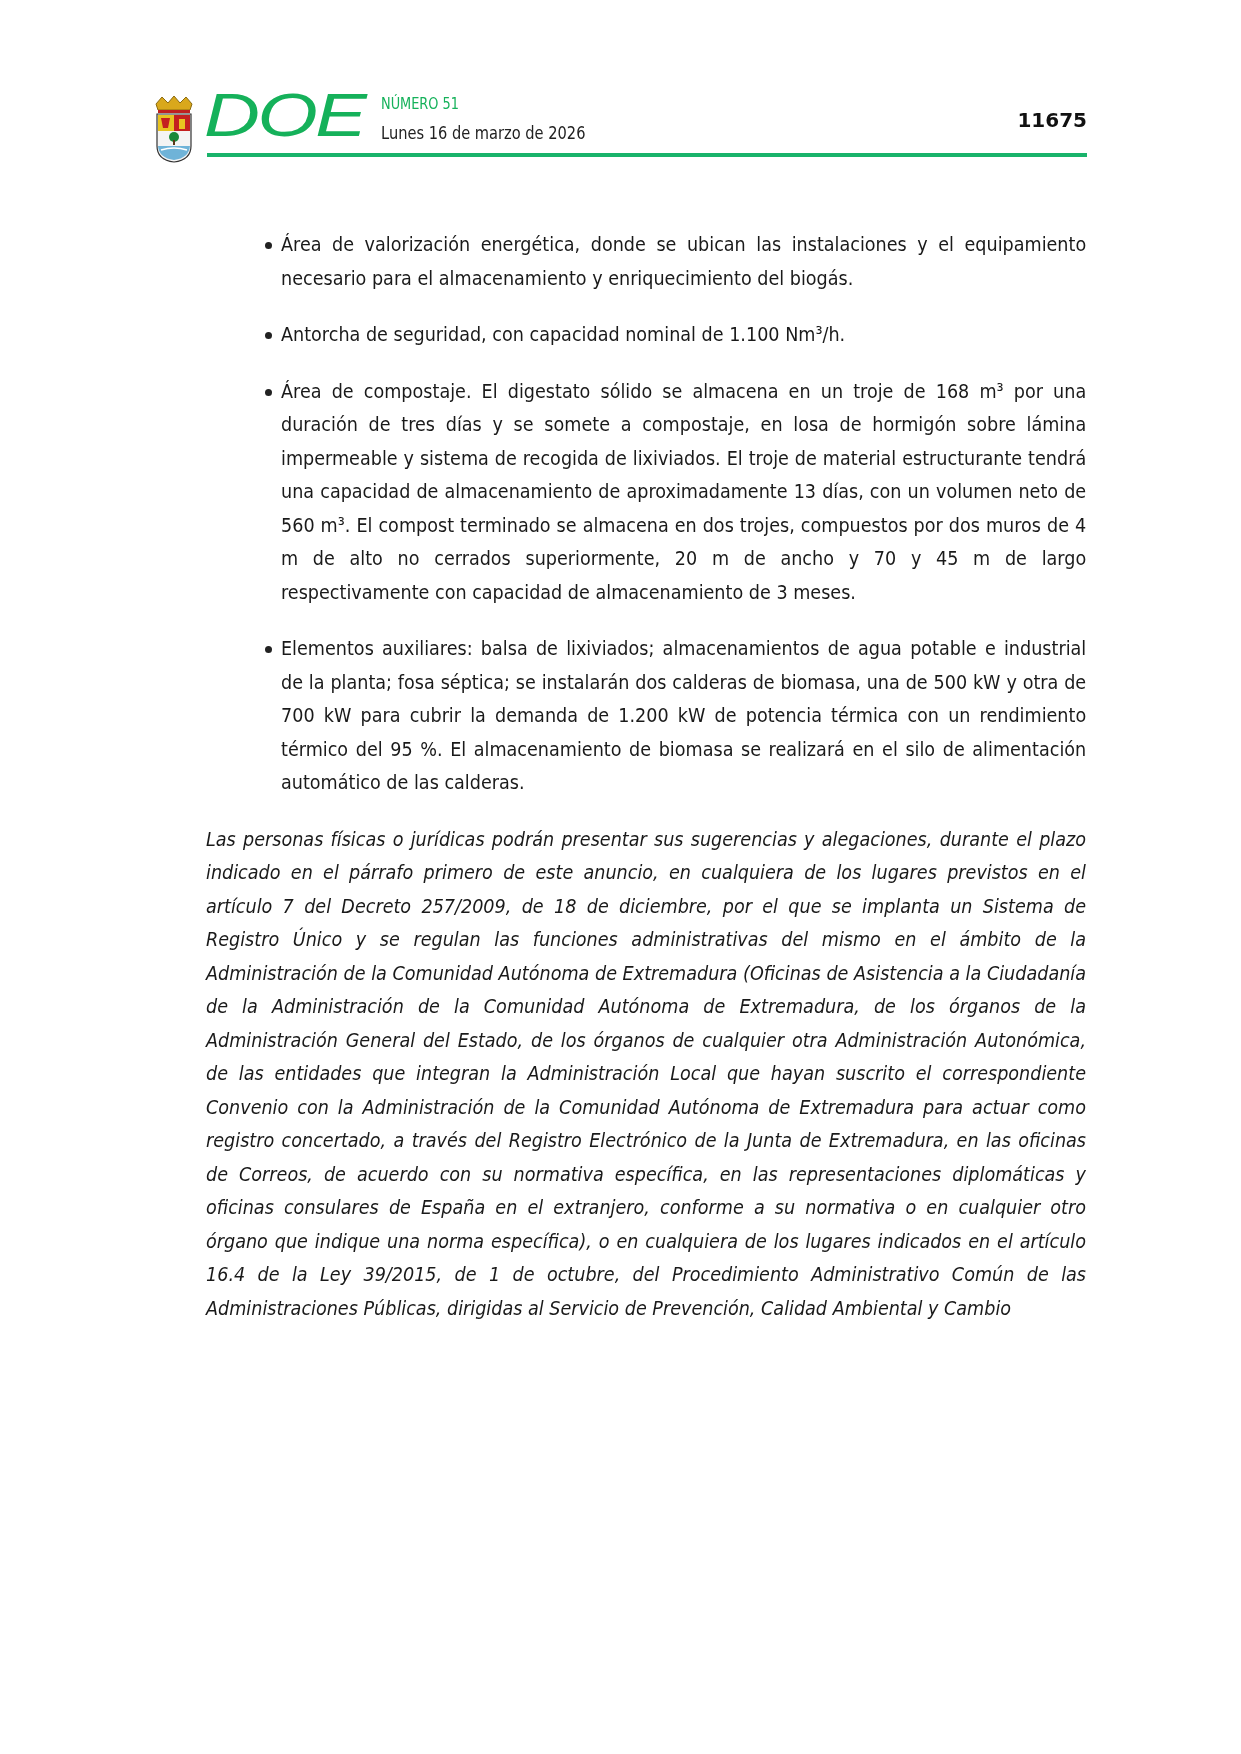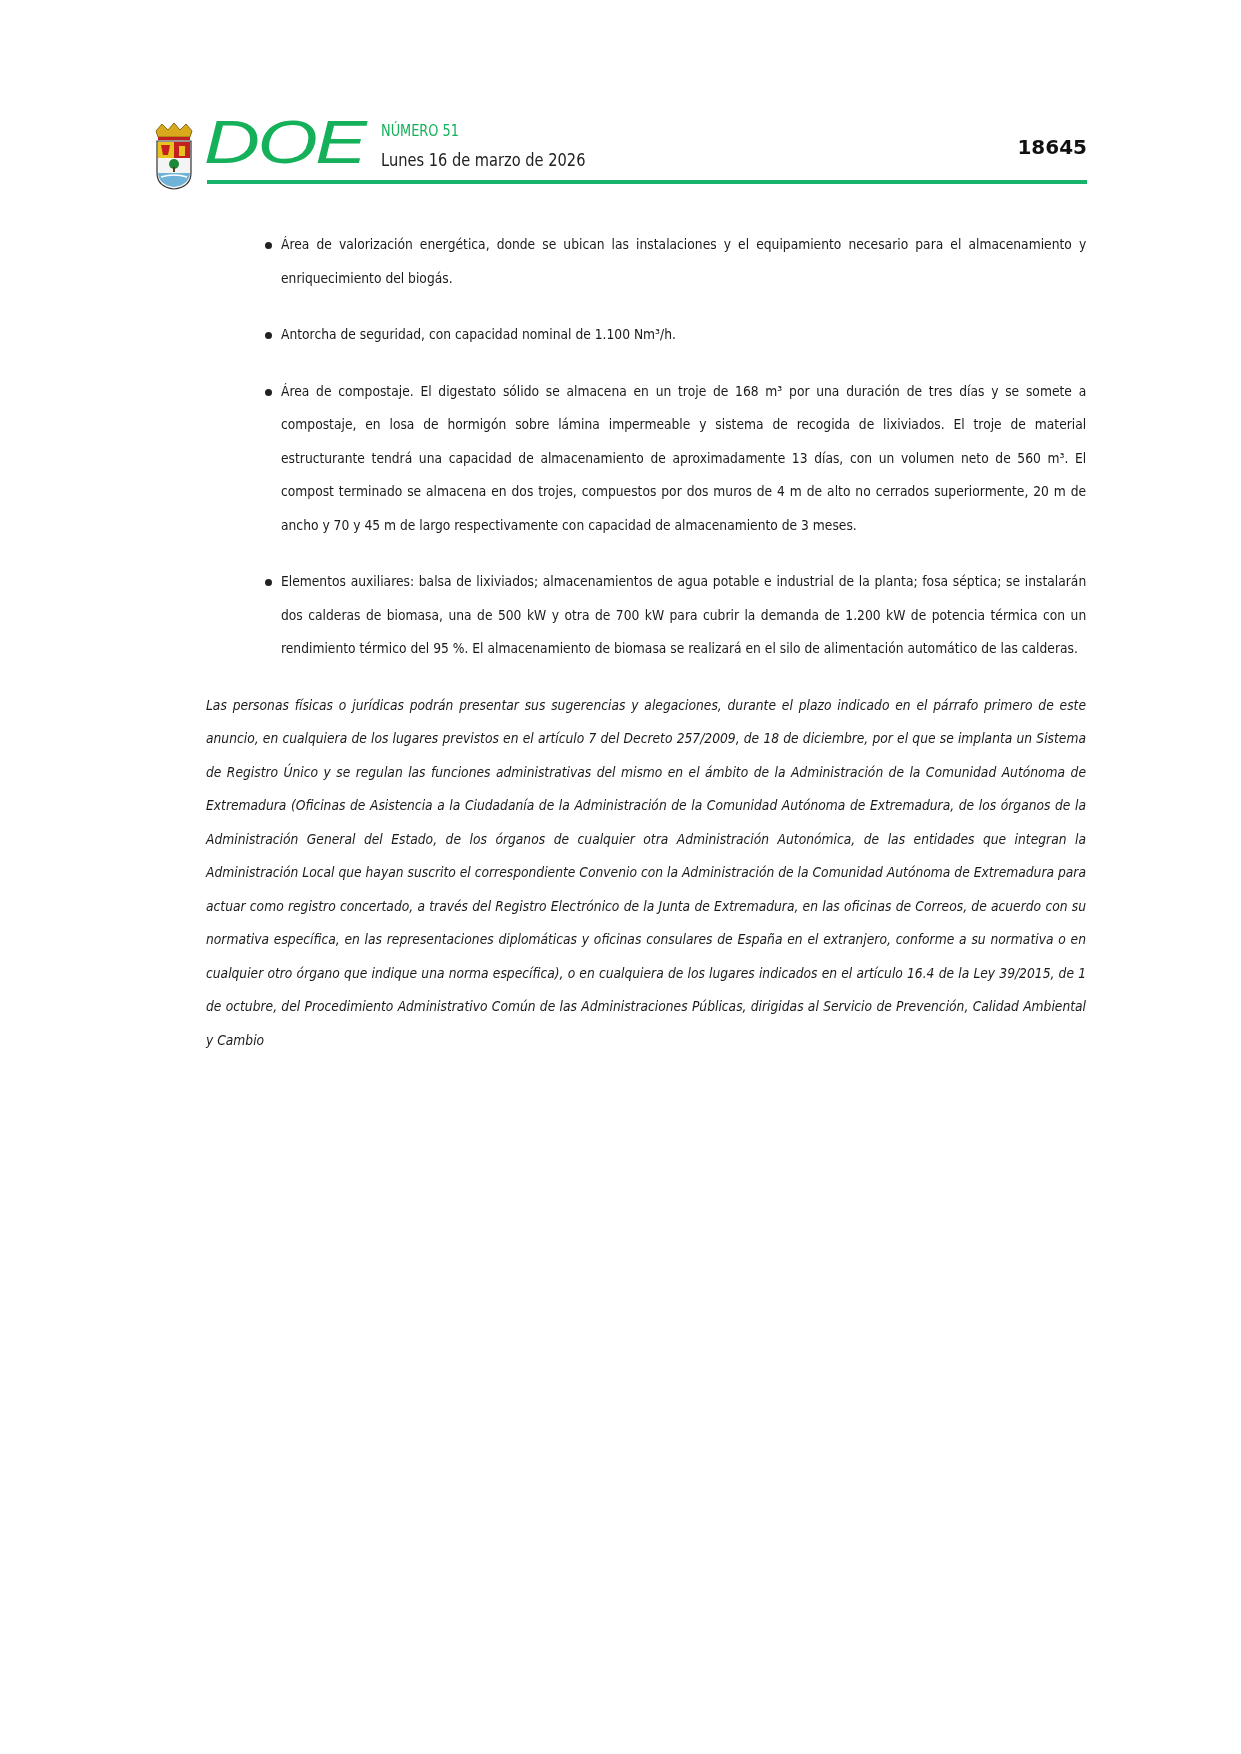--- a/index.html
+++ b/index.html
@@ -1,31 +1,31 @@
 <!DOCTYPE html>
 <html><head>
 <meta charset="utf-8">
 <style>
   html, body { margin: 0; padding: 0; background: #ffffff; }
   body { width: 1241px; height: 1754px; position: relative; overflow: hidden;
          font-family: "DejaVu Sans", sans-serif; color: #1a1a1a; }
-  .header { position: absolute; left: 0; top: 0; width: 1241px; height: 170px; margin-top: 27px; }
+  .header { position: absolute; left: 0; top: 0; width: 1241px; height: 170px; }
   .crest { position: absolute; left: 152px; top: 94px; width: 44px; height: 70px; }
   .logo { position: absolute; left: 204px; top: 84px; font-family: "Liberation Sans", sans-serif;
           font-style: italic; font-size: 62px; letter-spacing: -2px; color: #15b15a;
           font-weight: normal; line-height: 1; transform: scaleX(1.25); transform-origin: left top; }
   .issue-num { position: absolute; left: 381px; top: 95px; font-size: 15px; color: #15b15a;
                font-family: "DejaVu Sans", sans-serif; letter-spacing: 0px; transform: scaleX(0.86); transform-origin: left top; }
   .issue-date { position: absolute; left: 381px; top: 123px; font-size: 17px; color: #222;
                 transform: scaleX(0.86); transform-origin: left top; }
   .page-num { position: absolute; right: 154px; top: 108px; font-size: 20px; font-weight: bold; color: #111; }
   .rule { position: absolute; left: 207px; top: 153px; width: 880px; height: 4px; background: #19b36b; }
 
   .content { position: absolute; left: 206px; top: 228px; width: 880px;
-             font-size: 14px; line-height: 33.5px; }
+             font-size: 20px; line-height: 33.5px; }
   ul.bullets { list-style: none; margin: 0; padding: 0; }
   ul.bullets li { position: relative; padding-left: 75px; margin-bottom: 23px; }
   ul.bullets li .dot { position: absolute; left: 59px; top: 14px; width: 7px; height: 7px; border-radius: 50%; background: #222; }
   ul.bullets li .t { display: block; width: 805px; text-align: justify; }
   ul.bullets li .t span.inner { display: block; transform: scaleX(0.88); transform-origin: left top; width: 915px; text-align: justify; }
   .para { width: 880px; font-style: italic; }
   .para .inner { display: block; transform: scaleX(0.88); transform-origin: left top; width: 1000px; text-align: justify; }
 </style>
 </head>
 <body>
@@ -40,21 +40,21 @@
     <rect x="22" y="21" width="16" height="16" fill="#c42020"></rect>
     <rect x="27" y="25" width="6" height="10" fill="#e8c320"></rect>
     <circle cx="22" cy="43" r="5" fill="#1a8a3a"></circle>
     <rect x="21" y="46" width="2" height="5" fill="#5a3a1a"></rect>
     <path d="M6 52 H38 Q37 64 22 66 Q7 64 6 52 Z" fill="#6fb3d8"></path>
     <path d="M9 56 Q22 52 35 56" stroke="#fff" stroke-width="1.5" fill="none"></path>
   </svg>
   <div class="logo">DOE</div>
   <div class="issue-num">NÚMERO 51</div>
   <div class="issue-date">Lunes 16 de marzo de 2026</div>
-  <div class="page-num">18645</div>
+  <div class="page-num">11675</div>
   <div class="rule"></div>
 </div>
 
 <div class="content">
   <ul class="bullets">
     <li>
         <span class="dot"></span>
         <span class="t">
           <span class="inner">Área de valorización energética, donde se ubican las instalaciones y el equipamiento necesario para el almacenamiento y enriquecimiento del biogás.</span>
         </span>

